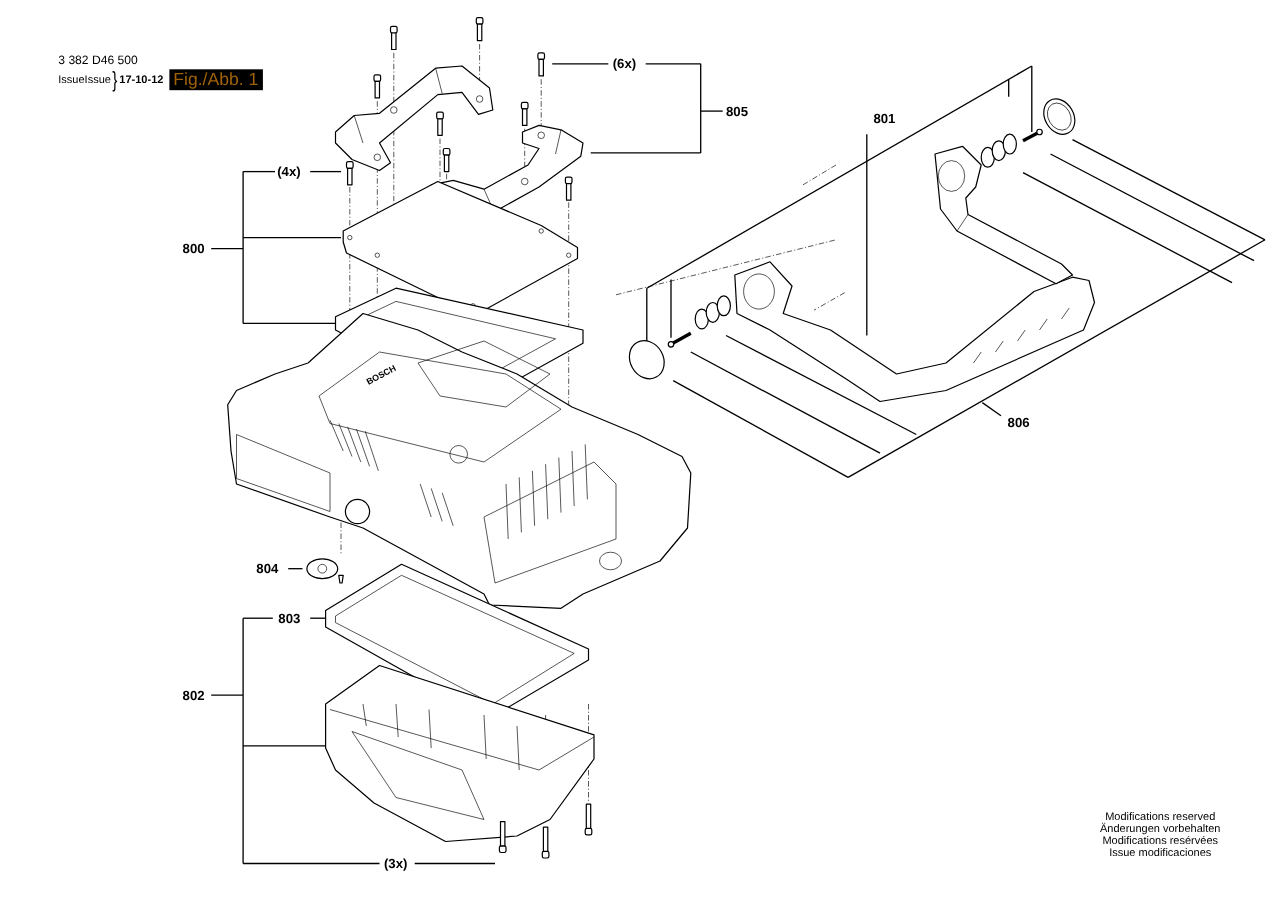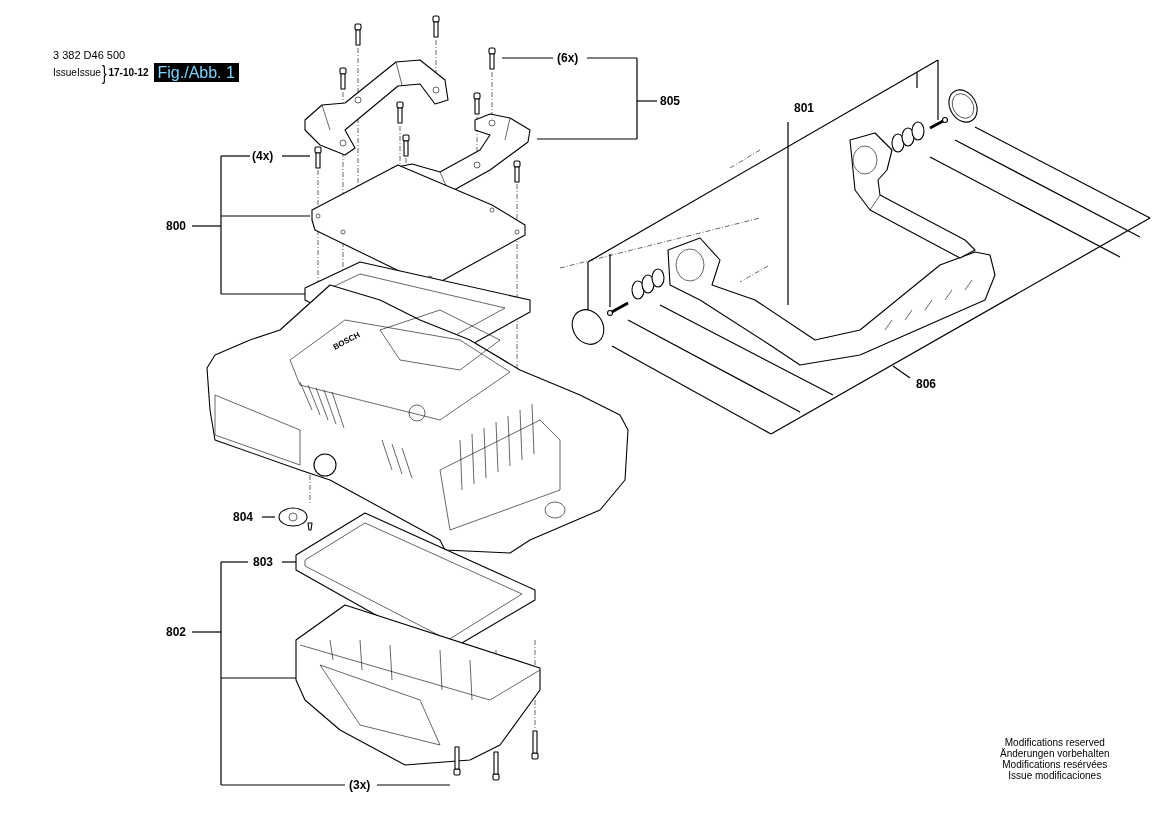--- a/index.html
+++ b/index.html
@@ -3,21 +3,21 @@
 <meta charset="utf-8">
 <style>
   html, body { margin: 0; padding: 0; background: #ffffff; }
   body { width: 1169px; height: 826px; position: relative; overflow: hidden; font-family: "Liberation Sans", sans-serif; color: #000; }
   .header { position: absolute; left: 53px; top: 49px; font-size: 11px; line-height: 12px; }
   .doc-number { position: absolute; left: 0; top: 0; white-space: nowrap; }
   .issue-block { position: absolute; left: 0; top: 14px; display: flex; align-items: center; white-space: nowrap; }
   .issue-labels { font-size: 10px; line-height: 9px; display: flex; flex-direction: row; }
   .brace { font-size: 20px; line-height: 18px; margin: 0 1px 0 0; transform: scaleX(0.7); }
   .issue-date { font-size: 10px; margin-right: 5px; font-weight: bold; }
-  .fig-badge { background: #000; color: #7dd3fc; font-size: 16px; padding: 1px 4px 1px 4px; line-height: 17px; }
+  .fig-badge { background: #000; color: #a16207; font-size: 16px; padding: 1px 4px 1px 4px; line-height: 17px; }
   .footer-notes { position: absolute; left: 1000px; top: 737px; font-size: 10px; line-height: 11px; }
   .footer-notes div { white-space: nowrap; text-align: center; }
   svg.drawing { position: absolute; left: 0; top: 0; }
   .lbl { font-family: "Liberation Sans", sans-serif; font-weight: bold; font-size: 12px; fill: #000; }
   .ln { stroke: #000; stroke-width: 1.2; fill: none; }
   .part { stroke: #000; stroke-width: 1.1; fill: #fff; stroke-linejoin: round; }
   .thin { stroke: #000; stroke-width: 0.6; fill: none; }
   .dash { stroke: #000; stroke-width: 0.6; stroke-dasharray: 5 2 1 2; fill: none; }
 </style>
 </head>

